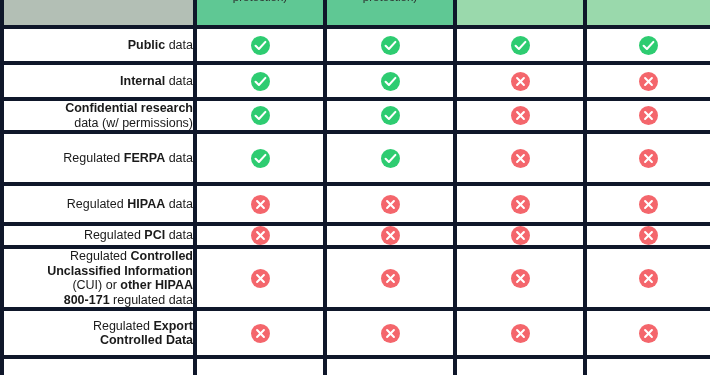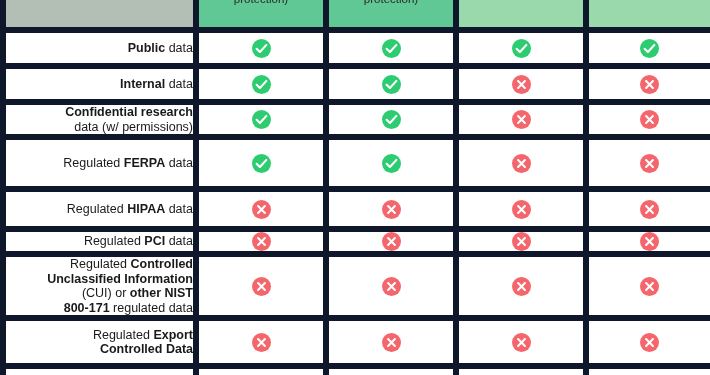--- a/index.html
+++ b/index.html
@@ -32,21 +32,21 @@
   }
 
   table.matrix col.c-label { width: 193px; }
   table.matrix col.c-col2  { width: 130px; }
   table.matrix col.c-col3  { width: 130px; }
   table.matrix col.c-col4  { width: 130px; }
   table.matrix col.c-col5  { width: 127px; }
 
   table.matrix td,
   table.matrix th {
-    border: 6px solid #0f172a;
+    border: 4px solid #0f172a;
     padding: 0;
     margin: 0;
     vertical-align: middle;
   }
 
   
   th.hdr {
     height: 55px;
     text-align: center;
     vertical-align: bottom;
@@ -220,21 +220,21 @@
                 <path d="M6.1 6.1 L12.9 12.9 M12.9 6.1 L6.1 12.9" fill="none" stroke="#ffffff" stroke-width="2.1" stroke-linecap="round"></path>
               </svg></span></td>
           <td class="val"><span class="icon icon-no"><svg viewBox="0 0 19 19" aria-hidden="true">
                 <path d="M6.1 6.1 L12.9 12.9 M12.9 6.1 L6.1 12.9" fill="none" stroke="#ffffff" stroke-width="2.1" stroke-linecap="round"></path>
               </svg></span></td>
           <td class="val"><span class="icon icon-no"><svg viewBox="0 0 19 19" aria-hidden="true">
                 <path d="M6.1 6.1 L12.9 12.9 M12.9 6.1 L6.1 12.9" fill="none" stroke="#ffffff" stroke-width="2.1" stroke-linecap="round"></path>
               </svg></span></td>
         </tr>
         <tr class="r-7">
-          <td class="rowlabel"><span>Regulated </span><b>Controlled</b><br><b>Unclassified Information</b><br><span>(CUI) or </span><b>other NIST</b><br><b>800-171</b><span> regulated data</span></td>
+          <td class="rowlabel"><span>Regulated </span><b>Controlled</b><br><b>Unclassified Information</b><br><span>(CUI) or </span><b>other HIPAA</b><br><b>800-171</b><span> regulated data</span></td>
           <td class="val"><span class="icon icon-no"><svg viewBox="0 0 19 19" aria-hidden="true">
                 <path d="M6.1 6.1 L12.9 12.9 M12.9 6.1 L6.1 12.9" fill="none" stroke="#ffffff" stroke-width="2.1" stroke-linecap="round"></path>
               </svg></span></td>
           <td class="val"><span class="icon icon-no"><svg viewBox="0 0 19 19" aria-hidden="true">
                 <path d="M6.1 6.1 L12.9 12.9 M12.9 6.1 L6.1 12.9" fill="none" stroke="#ffffff" stroke-width="2.1" stroke-linecap="round"></path>
               </svg></span></td>
           <td class="val"><span class="icon icon-no"><svg viewBox="0 0 19 19" aria-hidden="true">
                 <path d="M6.1 6.1 L12.9 12.9 M12.9 6.1 L6.1 12.9" fill="none" stroke="#ffffff" stroke-width="2.1" stroke-linecap="round"></path>
               </svg></span></td>
           <td class="val"><span class="icon icon-no"><svg viewBox="0 0 19 19" aria-hidden="true">

